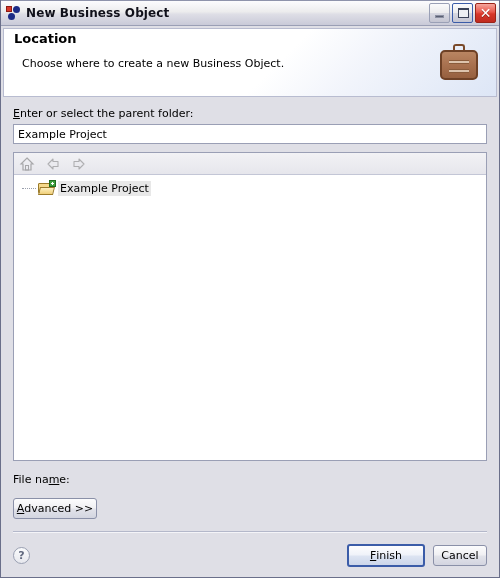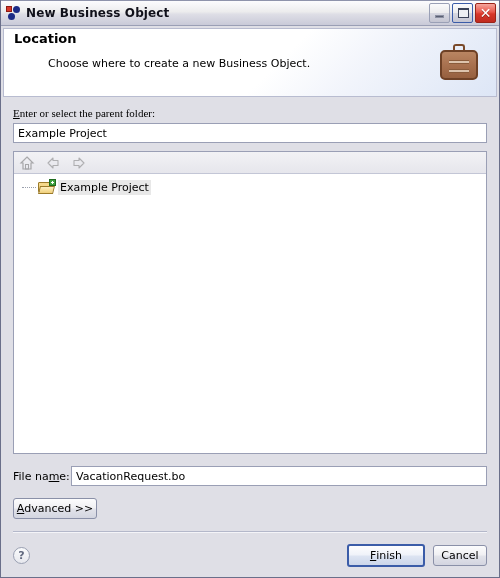--- a/index.html
+++ b/index.html
@@ -145,21 +145,20 @@
     left: 10px; top: 2px;
     font-size: 13px;
     font-weight: bold;
     color: #000;
   }
   #banner-desc {
     position: absolute;
     left: 18px; top: 28px;
     font-size: 11px;
     color: #000;
-    margin-left: 26px;
   }
   #banner-icon {
     position: absolute;
     right: 18px; top: 15px;
     width: 38px; height: 36px;
   }
   .case-handle {
     position: absolute;
     left: 13px; top: 0;
     width: 12px; height: 8px;
@@ -194,21 +193,20 @@
     flex: 1 1 auto;
     display: flex;
     flex-direction: column;
     padding: 10px 12px 0 12px;
     min-height: 0;
   }
   .field-label {
     font-size: 11px;
     color: #000;
     margin-bottom: 4px;
-    font-family: Liberation Serif, serif;
   }
   .mn { text-decoration: underline; }
 
   .text-input {
     height: 20px;
     box-sizing: border-box;
     background: #ffffff;
     border: 1px solid #9a9fb5;
     font-family: "DejaVu Sans", "Liberation Sans", sans-serif;
     font-size: 11px;
@@ -461,21 +459,20 @@
               <span class="fo-front"></span>
               <span class="fo-plus"></span>
             </span>
             <span class="tree-label">Example Project</span>
           </div>
         </div>
       </div>
 
       <div id="filename-row">
         <span id="filename-label"><span>File na</span><span class="mn">m</span><span>e:</span></span>
-        <input class="text-input" id="filename-input" type="text" value="VacationRequest.bo" style="">
       </div>
 
       <button class="btn" id="advanced-btn">
           <span class="mn">A</span>
           <span>dvanced &gt;&gt;</span>
         </button>
 
       <div id="sep"></div>
     </div>
 

